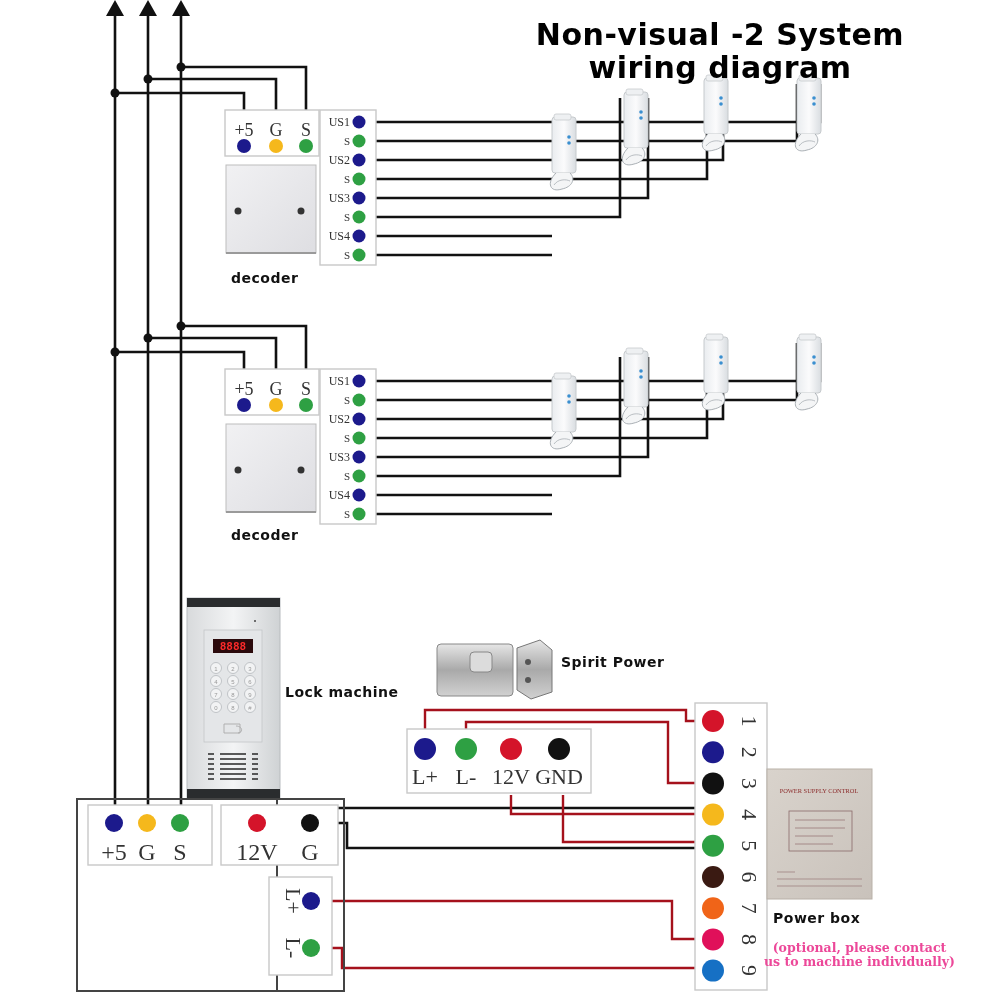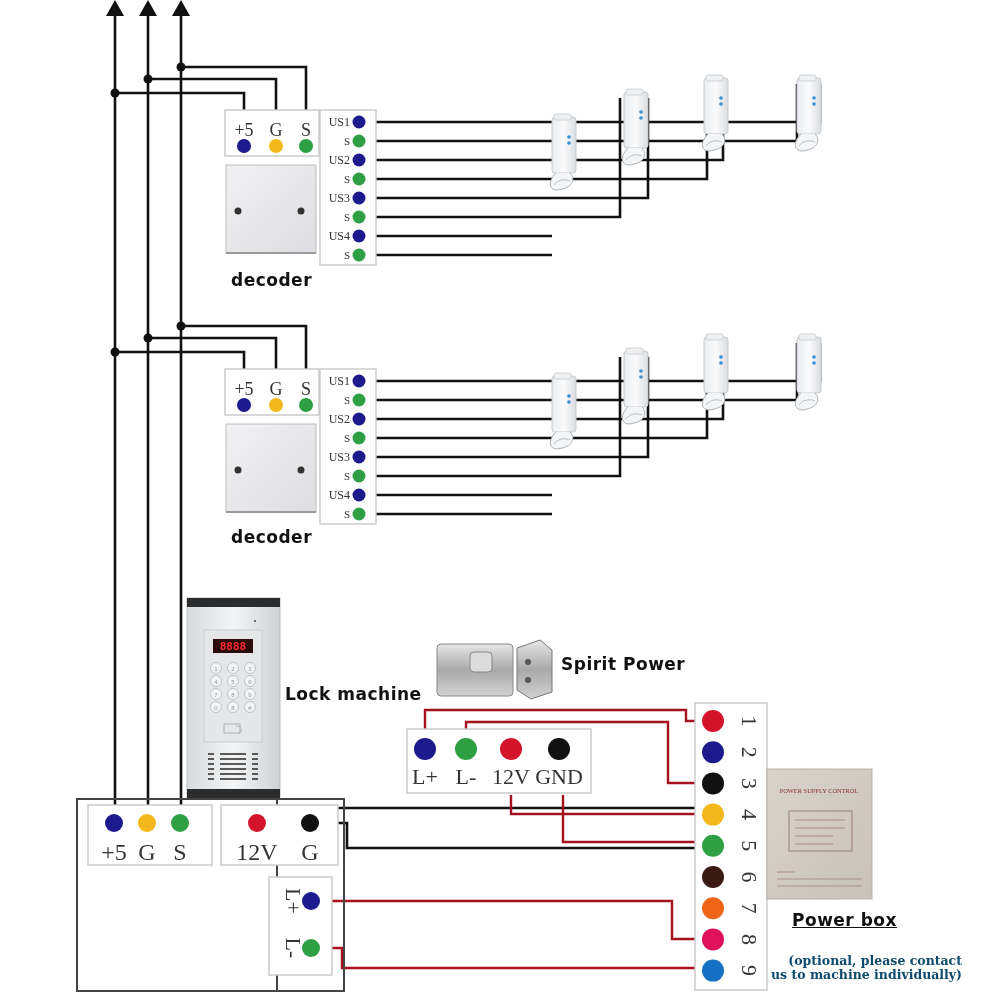--- a/index.html
+++ b/index.html
@@ -3,23 +3,23 @@
 <meta charset="utf-8">
 <style>
   html, body { margin: 0; padding: 0; background: #ffffff; }
   body { width: 1000px; height: 1000px; position: relative; overflow: hidden;
          font-family: "Liberation Sans", sans-serif; }
   #stage { position: absolute; left: 0; top: 0; width: 1000px; height: 1000px; }
   .title { position: absolute; left: 520px; top: 18px; width: 400px; text-align: center;
            font-family: "DejaVu Sans", sans-serif; font-weight: bold; font-size: 30px;
            line-height: 33px; color: #000; letter-spacing: 0.5px; }
   .label-bold { position: absolute; font-family: "DejaVu Sans", sans-serif; font-weight: bold;
-                font-size: 17px; color: #111; white-space: nowrap; letter-spacing: 0.5px; }
+                font-size: 14px; color: #111; white-space: nowrap; letter-spacing: 0.5px; }
   .note { position: absolute; font-family: "DejaVu Serif", serif; font-weight: bold;
-          font-size: 12.5px; line-height: 14px; color: #0c4a6e; text-align: right; white-space: nowrap; margin-top: 13px; }
+          font-size: 12.5px; line-height: 14px; color: #ec4899; text-align: center; white-space: nowrap; }
   .serif-lbl { font-family: "Liberation Serif", serif; fill: #333; }
 </style>
 </head>
 <body>
 
 <div id="stage">
   <svg id="diagram" width="1000" height="1000" viewBox="0 0 1000 1000" xmlns="http://www.w3.org/2000/svg">
     <defs>
       <linearGradient id="gHandset" x1="0" x2="1" y1="0" y2="0">
         <stop offset="0" stop-color="#e9ecef"></stop>
@@ -327,24 +327,26 @@
         <circle cx="713" cy="908.2" r="11" fill="#f06418"></circle>
         <text x="742" y="908.2" font-size="22" class="serif-lbl" text-anchor="middle" transform="rotate(90 742 908.2)" fill="#222">7</text>
         <circle cx="713" cy="939.4" r="11" fill="#e0105a"></circle>
         <text x="742" y="939.4" font-size="22" class="serif-lbl" text-anchor="middle" transform="rotate(90 742 939.4)" fill="#222">8</text>
         <circle cx="713" cy="970.6" r="11" fill="#1670c4"></circle>
         <text x="742" y="970.6" font-size="22" class="serif-lbl" text-anchor="middle" transform="rotate(90 742 970.6)" fill="#222">9</text>
       </g>
   </svg>
 
   <div class="title">
+    <div>Non-visual -2 System</div>
+    <div>wiring diagram</div>
   </div>
 
   <div class="label-bold" style="left:231px; top:270px;">decoder</div>
   <div class="label-bold" style="left:231px; top:527px;">decoder</div>
   <div class="label-bold" style="left:285px; top:684px;">Lock machine</div>
   <div class="label-bold" style="left:561px; top:654px;">Spirit Power</div>
-  <div class="label-bold" style="left:792px; top:910px;text-decoration:underline;">Power box</div>
+  <div class="label-bold" style="left:773px; top:910px;">Power box</div>
   <div class="note" style="left:757px; top:941px; width:205px;">
     <div>(optional, please contact</div>
     <div>us to machine individually)</div>
   </div>
 </div>
 
 </body></html>

